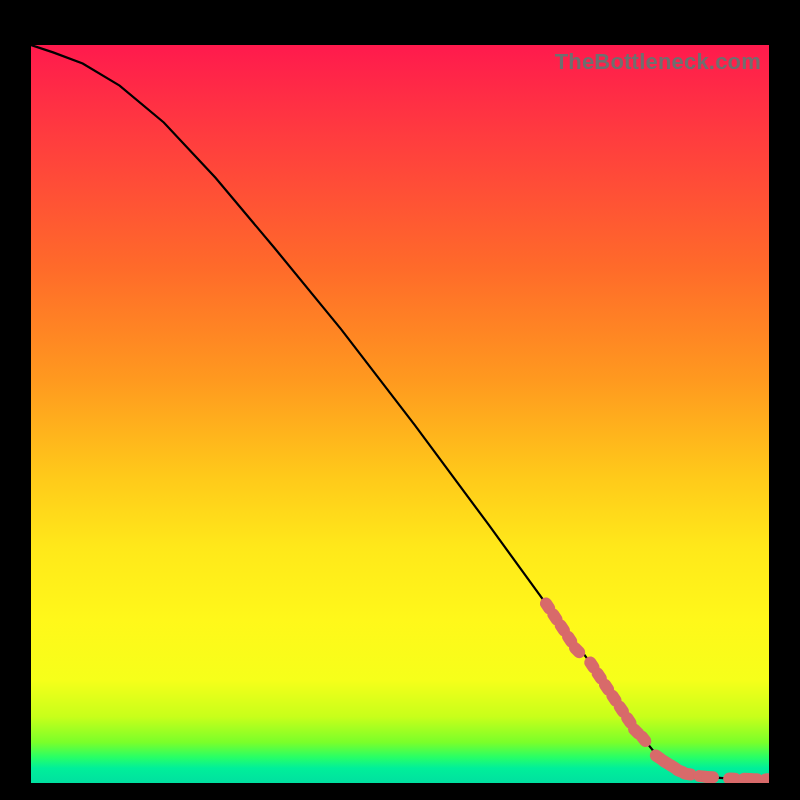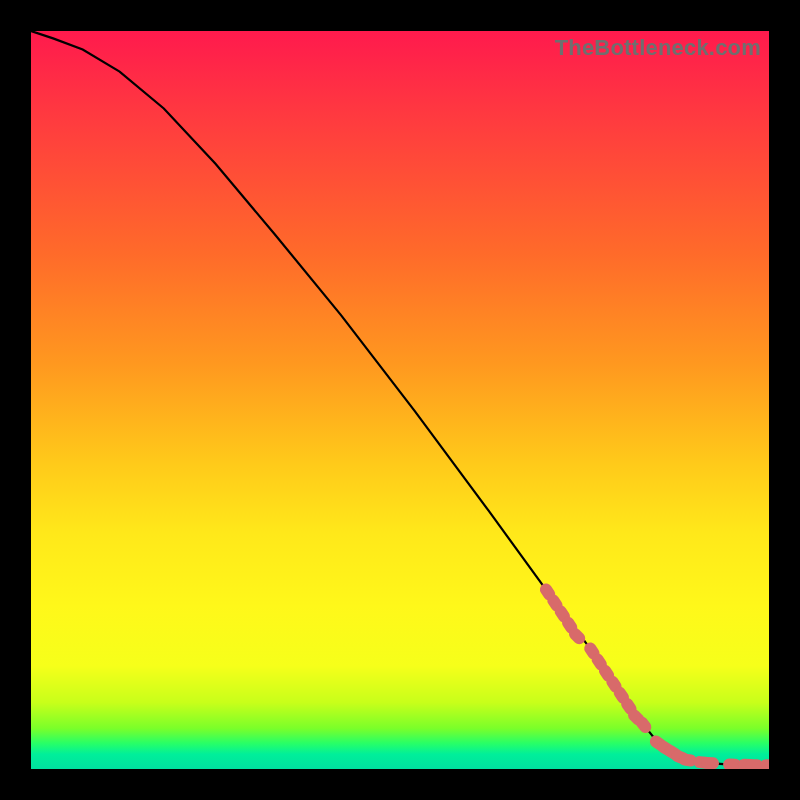--- a/index.html
+++ b/index.html
@@ -21,21 +21,21 @@
     position: absolute;
     left: 30px;
     top: 30px;
     width: 740px;
     height: 740px;
     background: #000;
   }
   .plot {
     position: absolute;
     left: 1px;
-    top: 1px;
+    top: 15px;
     width: 738px;
     height: 738px;
     overflow: hidden;
   }
 
   
   .gradient {
     position: absolute;
     inset: 0;
     background: linear-gradient(to bottom,

